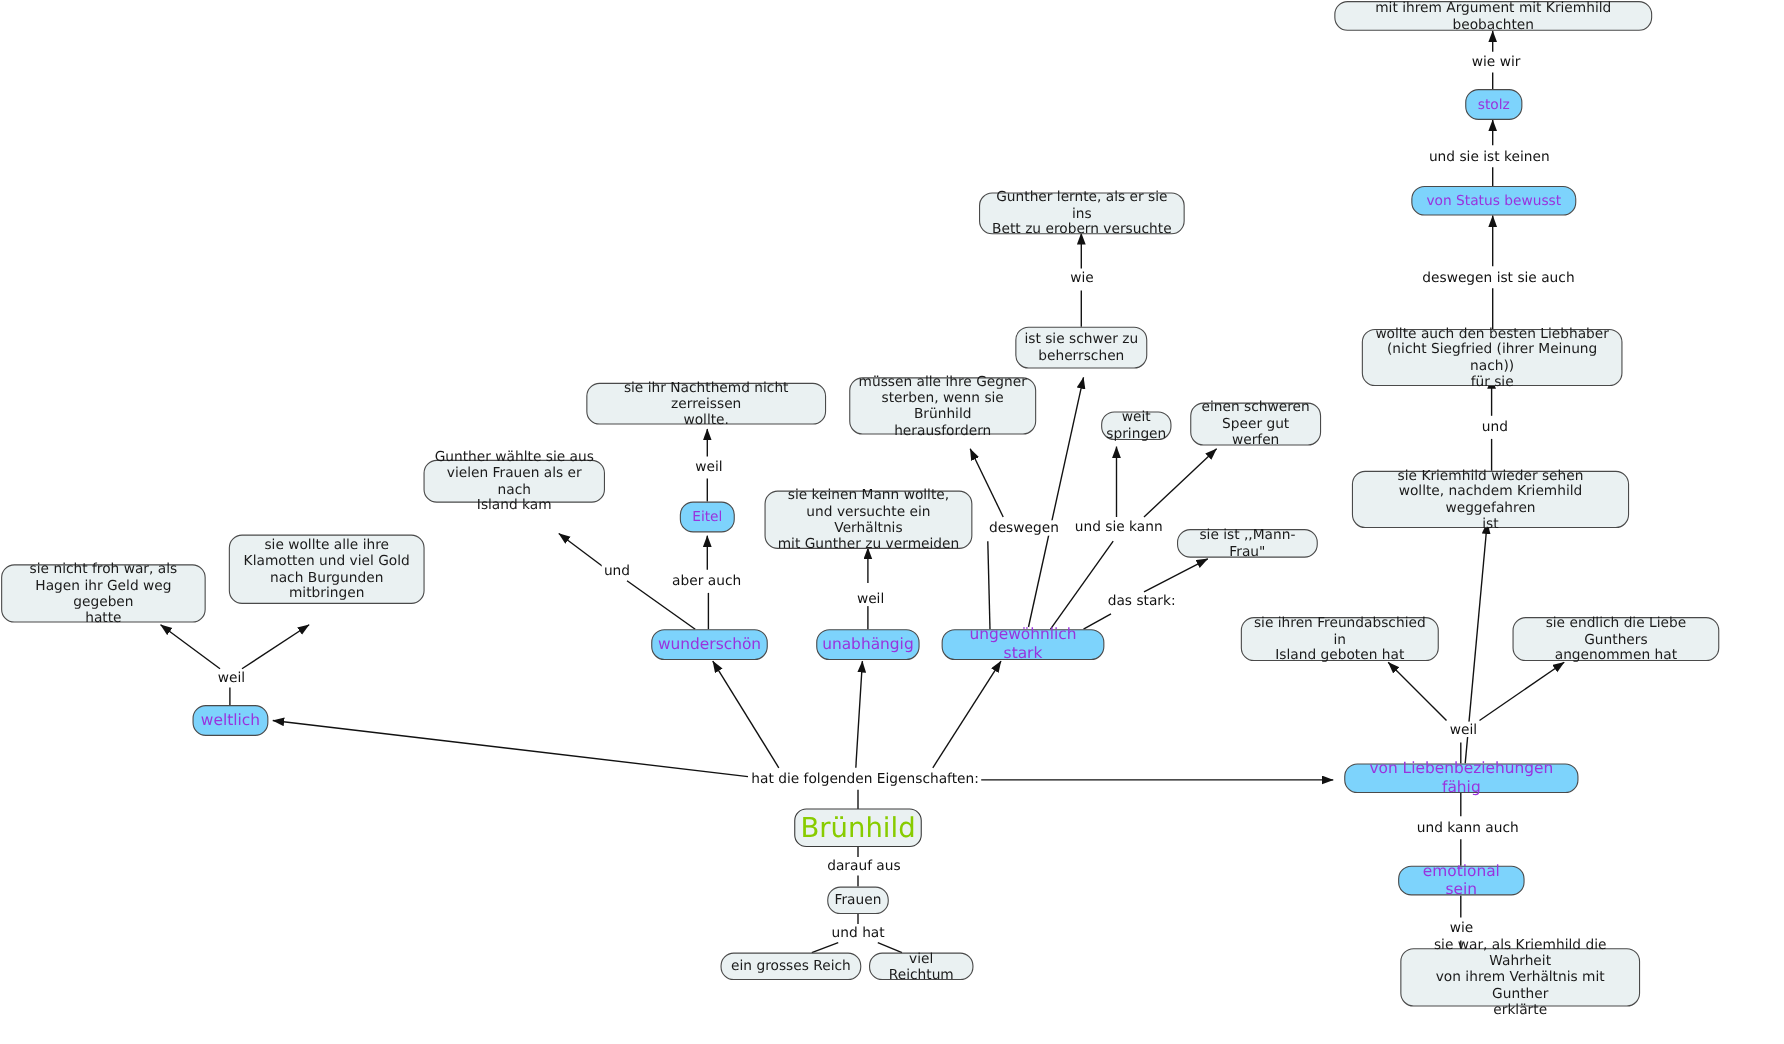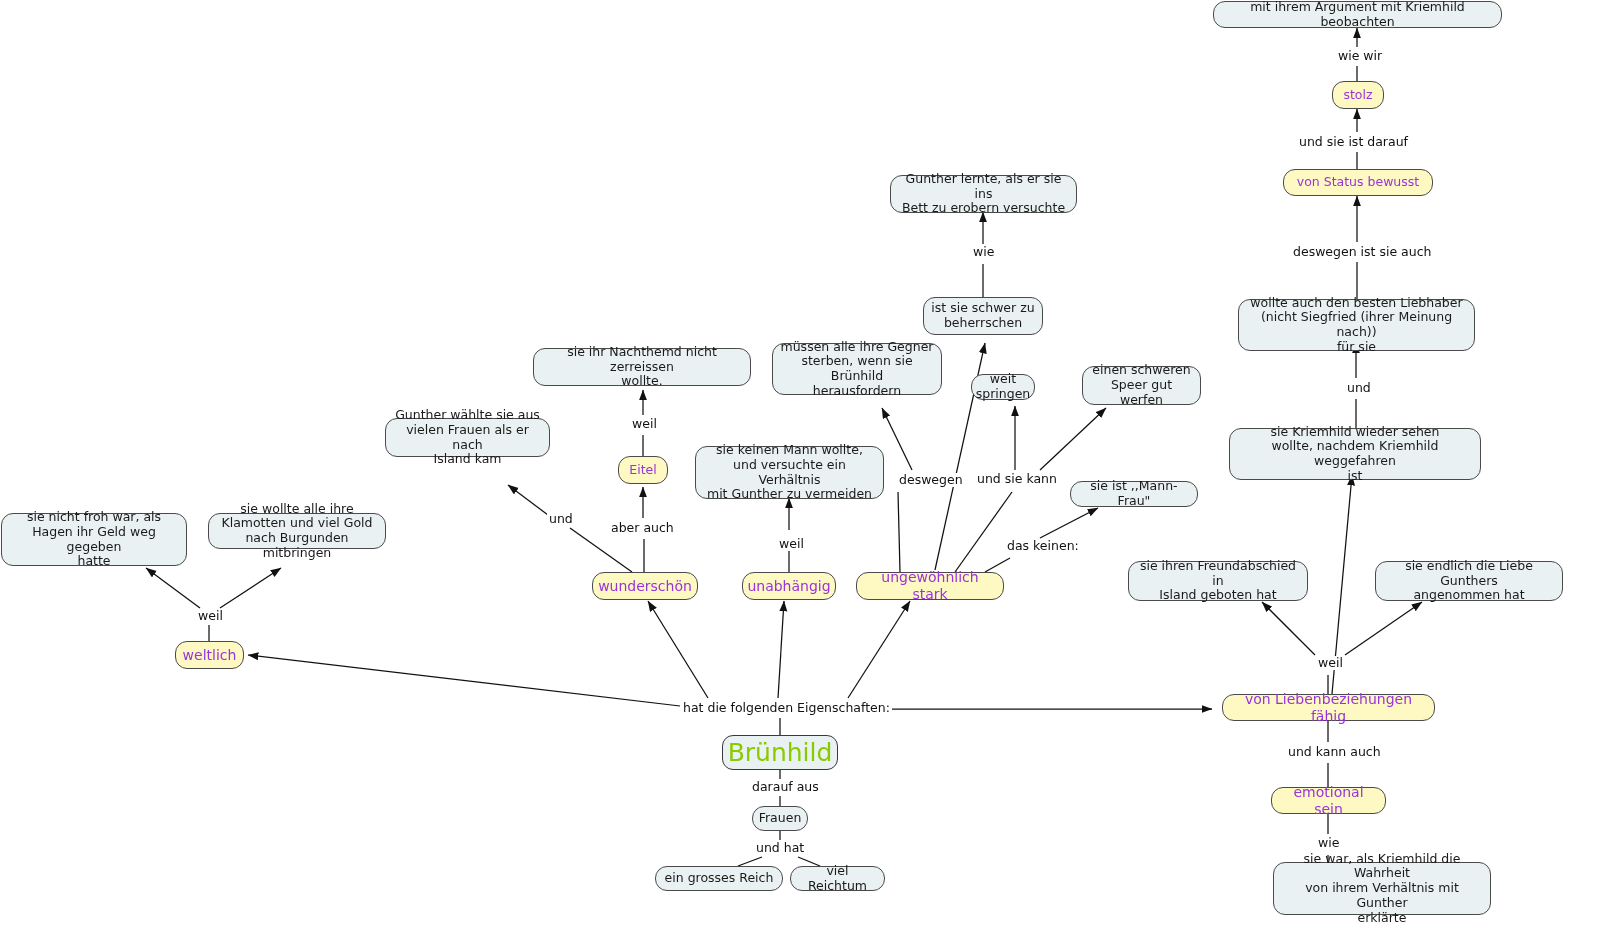--- a/index.html
+++ b/index.html
@@ -32,21 +32,21 @@
     align-items: center;
     justify-content: center;
     text-align: center;
     line-height: 1.18;
     padding: 3px 7px;
     color: #1a1a1a;
     font-size: 12.5px;
     white-space: pre-line;
   }
   .node.concept {
-    background: #fef9c3;
+    background: #7dd3fc;
     color: #9933dd;
     border-color: #4a4a4a;
   }
   .node.root {
     background: #eaf1f2;
     color: #88cc00;
     font-size: 25px;
     border-color: #3a3a3a;
     border-width: 1.3px;
     border-radius: 11px;
@@ -169,21 +169,21 @@
   <div class="node" style="left:890px; top:175px; width:187px; height:38px;">Gunther lernte, als er sie ins
 Bett zu erobern versuchte</div>
 
   <div class="node" style="left:923px; top:297px; width:120px; height:38px;">ist sie schwer zu
 beherrschen</div>
 
   <div class="node" style="left:772px; top:343px; width:170px; height:52px;">müssen alle ihre Gegner
 sterben, wenn sie Brünhild
 herausfordern</div>
 
-  <div class="node" style="left:971px; top:374px; width:64px; height:26px;">weit springen</div>
+  <div class="node" style="left:1001px; top:374px; width:64px; height:26px;">weit springen</div>
 
   <div class="node" style="left:1082px; top:366px; width:119px; height:39px;">einen schweren
 Speer gut werfen</div>
 
   <div class="node" style="left:1070px; top:481px; width:128px; height:26px;">sie ist ,,Mann-Frau"</div>
 
   <div class="node" style="left:533px; top:348px; width:218px; height:38px;">sie ihr Nachthemd nicht zerreissen
 wollte.</div>
 
   <div class="node concept" style="left:618px; top:456px; width:50px; height:28px;">Eitel</div>
@@ -199,21 +199,21 @@
   <div class="node concept big" style="left:592px; top:572px; width:106px; height:28px;">wunderschön</div>
 
   <div class="node concept big" style="left:742px; top:572px; width:94px; height:28px;">unabhängig</div>
 
   <div class="node concept big" style="left:856px; top:572px; width:148px; height:28px;">ungewöhnlich stark</div>
 
   <div class="node" style="left:1px; top:513px; width:186px; height:53px;">sie nicht froh war, als
 Hagen ihr Geld weg gegeben
 hatte</div>
 
-  <div class="node" style="left:208px; top:513px; width:178px; height:36px;">sie wollte alle ihre
+  <div class="node" style="left:208px; top:486px; width:178px; height:63px;">sie wollte alle ihre
 Klamotten und viel Gold
 nach Burgunden mitbringen</div>
 
   <div class="node concept big" style="left:175px; top:641px; width:69px; height:28px;">weltlich</div>
 
   <div class="node" style="left:1128px; top:561px; width:180px; height:40px;">sie ihren Freundabschied in
 Island geboten hat</div>
 
   <div class="node" style="left:1375px; top:561px; width:188px; height:40px;">sie endlich die Liebe Gunthers
 angenommen hat</div>
@@ -247,31 +247,31 @@
   <div class="link-label" style="left:609px; top:521px;">aber auch</div>
 
   <div class="link-label" style="left:630px; top:417px;">weil</div>
 
   <div class="link-label" style="left:777px; top:537px;">weil</div>
 
   <div class="link-label" style="left:897px; top:473px;">deswegen</div>
 
   <div class="link-label" style="left:975px; top:472px;">und sie kann</div>
 
-  <div class="link-label" style="left:1005px; top:539px;">das keinen:</div>
+  <div class="link-label" style="left:1005px; top:539px;">das stark:</div>
 
   <div class="link-label" style="left:971px; top:245px;">wie</div>
 
   <div class="link-label" style="left:1316px; top:656px;">weil</div>
 
   <div class="link-label" style="left:1286px; top:745px;">und kann auch</div>
 
   <div class="link-label" style="left:1316px; top:836px;">wie</div>
 
   <div class="link-label" style="left:1291px; top:245px;">deswegen ist sie auch</div>
 
   <div class="link-label" style="left:1345px; top:381px;">und</div>
 
-  <div class="link-label" style="left:1297px; top:135px;">und sie ist darauf</div>
+  <div class="link-label" style="left:1297px; top:135px;">und sie ist keinen</div>
 
   <div class="link-label" style="left:1336px; top:49px;">wie wir</div>
 
 </div>
 
 </body></html>

